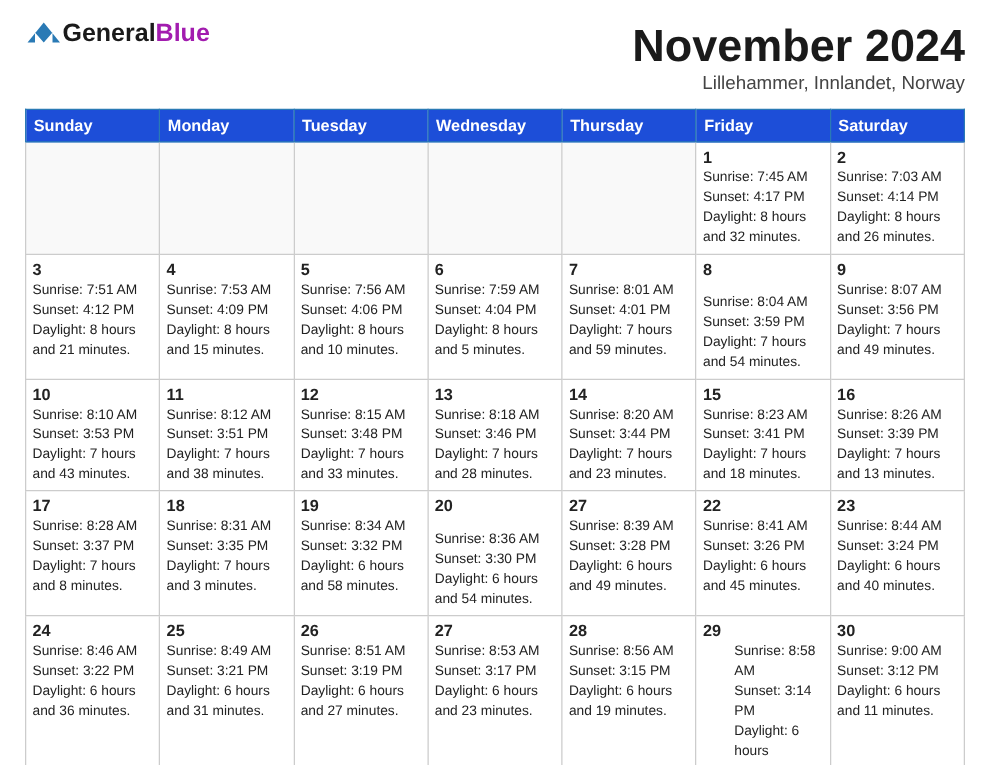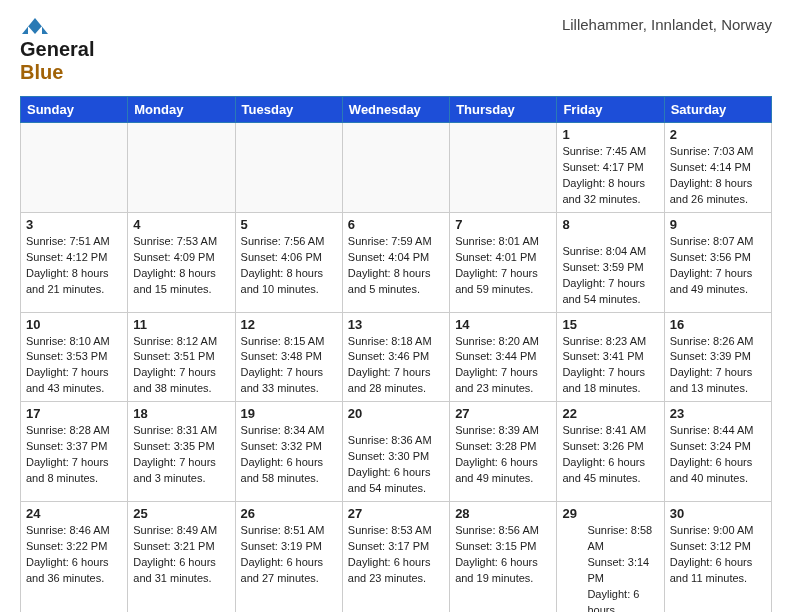--- a/index.html
+++ b/index.html
@@ -1,19 +1,19 @@
 <!DOCTYPE html>
 <html><head>
   <meta charset="utf-8">
   <style>
     * { box-sizing: border-box; margin: 0; padding: 0; }
     body { font-family: Arial, sans-serif; background: #fff; width: 792px; min-height: 612px; }
     .page { width: 792px; padding: 16px 20px; }
     .header { display: flex; justify-content: space-between; align-items: flex-start; margin-bottom: 12px; }
-    .logo { display: flex; flex-direction: column; align-items: flex-start; }
+    .logo { display: flex; align-items: flex-start; }
     .logo-row { display: flex; align-items: center; gap: 2px; }
     .title-block { text-align: right; }
     .month-title { font-size: 36px; font-weight: bold; color: #1a1a1a; }
     .location { font-size: 15px; color: #444; }
     .calendar { width: 100%; border-collapse: collapse; }
     .calendar th { background: #1d4ed8; color: #fff; font-size: 13px; font-weight: bold; text-align: left; padding: 5px 6px; border: 1px solid #2a7ab5; }
     .calendar td { border: 1px solid #ccc; vertical-align: top; padding: 4px 5px; font-size: 11px; color: #222; width: calc(100%/7); min-height: 80px; }
     .day-num { font-size: 13px; font-weight: bold; display: block; margin-bottom: 2px; }
     .day-info { line-height: 1.45; font-size: 11px; color: #222; }
     .empty { background: #f9f9f9; }
@@ -27,24 +27,25 @@
     <div class="logo">
       <div class="logo-row">
         <svg width="30" height="22" viewBox="0 0 30 22">
           <polygon points="15,2 28,18 22,18 22,10 15,18 8,10 8,18 2,18" fill="#2a7ab5"></polygon>
         </svg>
       </div>
       <div style="display:flex; align-items:baseline; gap:0px;">
         <span style="font-size:20px; font-weight:bold; color:#1a1a1a;">General</span>
       </div>
       <div>
-        <span style="font-size:20px; font-weight:bold; color:#a16207;">Blue</span>
+        <span style="font-size:20px; font-weight:bold; color:#a21caf;">Blue</span>
       </div>
     </div>
     <div class="title-block">
+      <div class="month-title">November 2024</div>
       <div class="location">Lillehammer, Innlandet, Norway</div>
     </div>
   </div>
 
   <table class="calendar">
     <thead>
       <tr>
       <th>Sunday</th>
           <th>Monday</th>
           <th>Tuesday</th>

